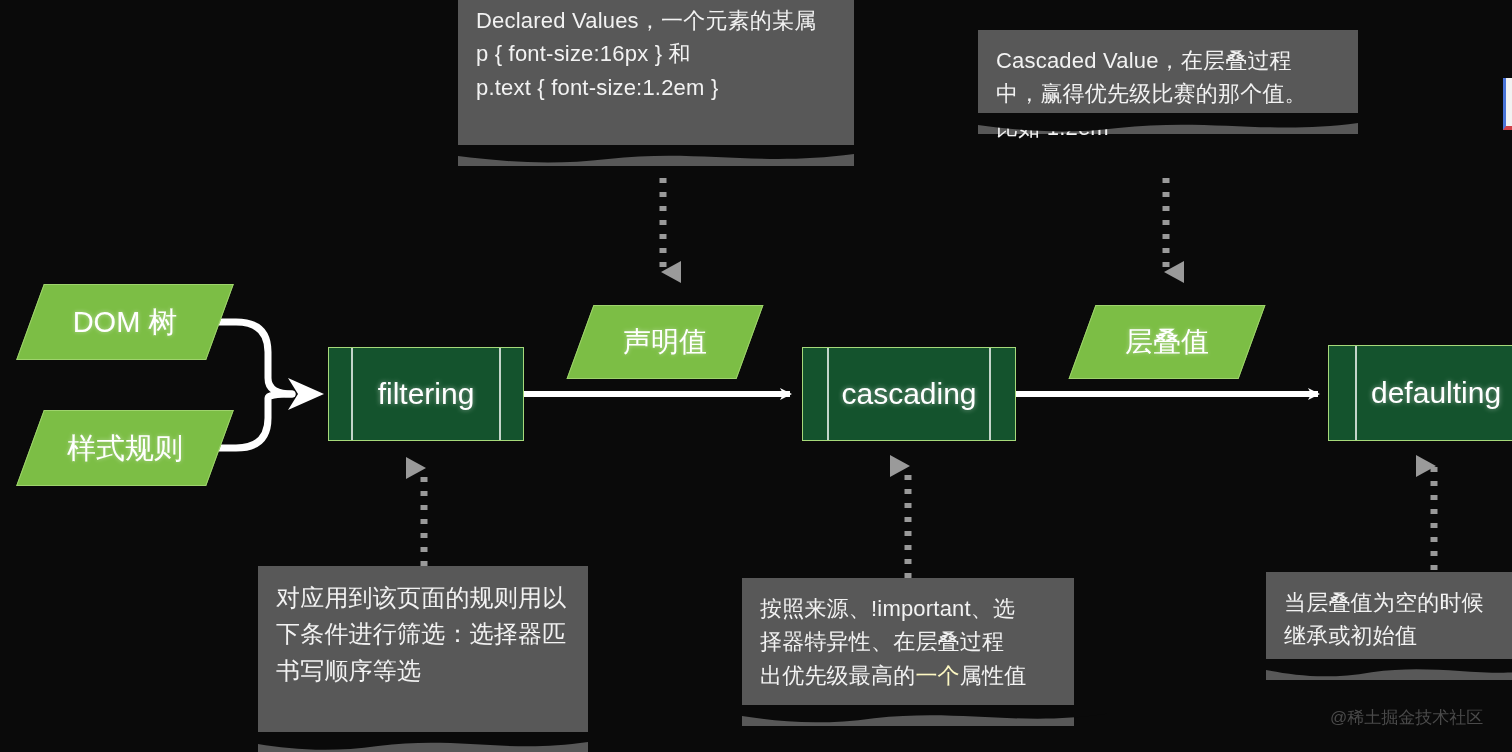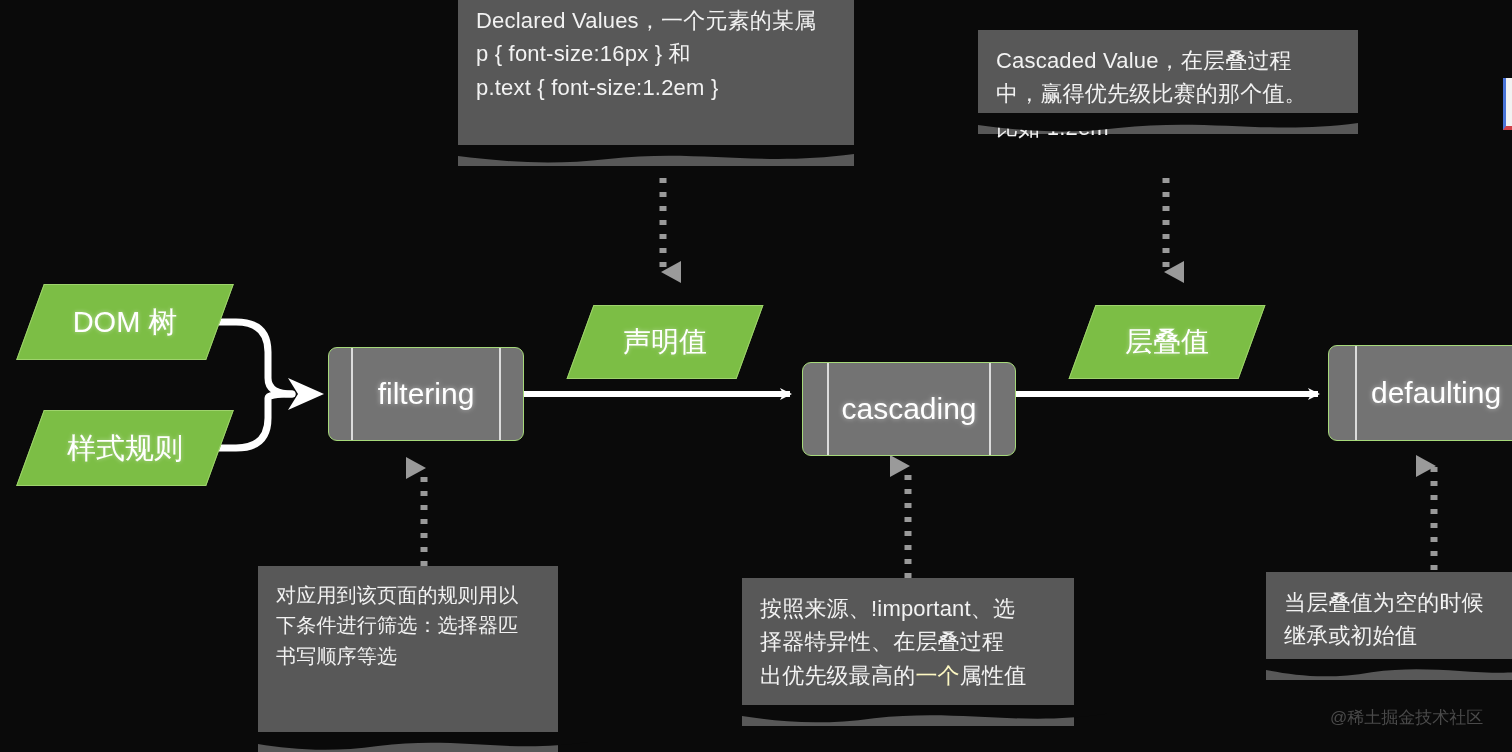--- a/index.html
+++ b/index.html
@@ -21,23 +21,23 @@
   .para > span{
     display:block;
     transform:skewX(20deg);
     color:#ffffff;
     text-align:center;
     white-space:nowrap;
     text-shadow:0 0 4px rgba(255,255,255,.45);
   }
   .procbox{
     position:absolute;
-    background:#737373;
+    background:#14532d;
     border:1px solid #a6d97a;
-    border-radius:9px;
+    border-radius:0;
     box-sizing:border-box;
     text-align:right;
   }
   .procbox .vline{
     position:absolute;top:0;bottom:0;width:2px;background:rgba(255,255,255,.75);
   }
   .procbox .lbl{
     position:absolute;inset:0;display:flex;align-items:center;justify-content:center;
     color:#ffffff;white-space:nowrap;
     text-shadow:0 0 5px rgba(255,255,255,.5);
@@ -129,21 +129,21 @@
   <div class="para" style="left:1082px;top:305px;width:170px;height:74px;">
     <span style="font-size:28px;line-height:72px;">层叠值</span>
   </div>
 
   <div class="procbox" style="left:328px;top:347px;width:196px;height:94px;">
     <div class="vline" style="left:22px;"></div>
     <div class="vline" style="right:22px;"></div>
     <div class="lbl" style="font-size:30px;">filtering</div>
   </div>
 
-  <div class="procbox" style="left:802px;top:362px;width:214px;height:94px;">
+  <div class="procbox" style="left:802px;top:347px;width:214px;height:94px;">
     <div class="vline" style="left:24px;"></div>
     <div class="vline" style="right:24px;"></div>
     <div class="lbl" style="font-size:30px;">cascading</div>
   </div>
 
   <div class="procbox" style="left:1328px;top:345px;width:220px;height:96px;border-top-right-radius:0;border-bottom-right-radius:0;">
     <div class="vline" style="left:26px;"></div>
     <div class="lbl" style="font-size:30px;justify-content:flex-start;padding-left:42px;">defaulting</div>
   </div>
 
@@ -158,21 +158,21 @@
 
   <div class="callout" style="left:978px;top:30px;width:380px;height:104px;font-size:22px;">
     <p>Cascaded Value，在层叠过程</p>
     <p>中，赢得优先级比赛的那个值。</p>
     <p>比如 1.2em</p>
     <svg class="wave" viewBox="0 0 380 22" preserveAspectRatio="none">
       <path d="M0,0 L380,0 L380,10 C290,22 230,5 140,15 C85,22 38,17 0,12 Z" fill="#0a0a0a"></path>
     </svg>
   </div>
 
-  <div class="callout" style="left:258px;top:566px;width:300px;height:186px;font-size:20px;">
+  <div class="callout" style="left:258px;top:566px;width:330px;height:186px;font-size:24px;">
     <p>对应用到该页面的规则用以</p>
     <p>下条件进行筛选：选择器匹</p>
     <p>书写顺序等选</p>
     <svg class="wave" viewBox="0 0 330 22" preserveAspectRatio="none" style="bottom:-2px;">
       <path d="M0,0 L330,0 L330,10 C250,22 200,4 120,14 C70,21 32,17 0,12 Z" fill="#0a0a0a"></path>
     </svg>
   </div>
 
   <div class="callout" style="left:742px;top:578px;width:332px;height:148px;font-size:22px;">
     <p>按照来源、!important、选</p>

